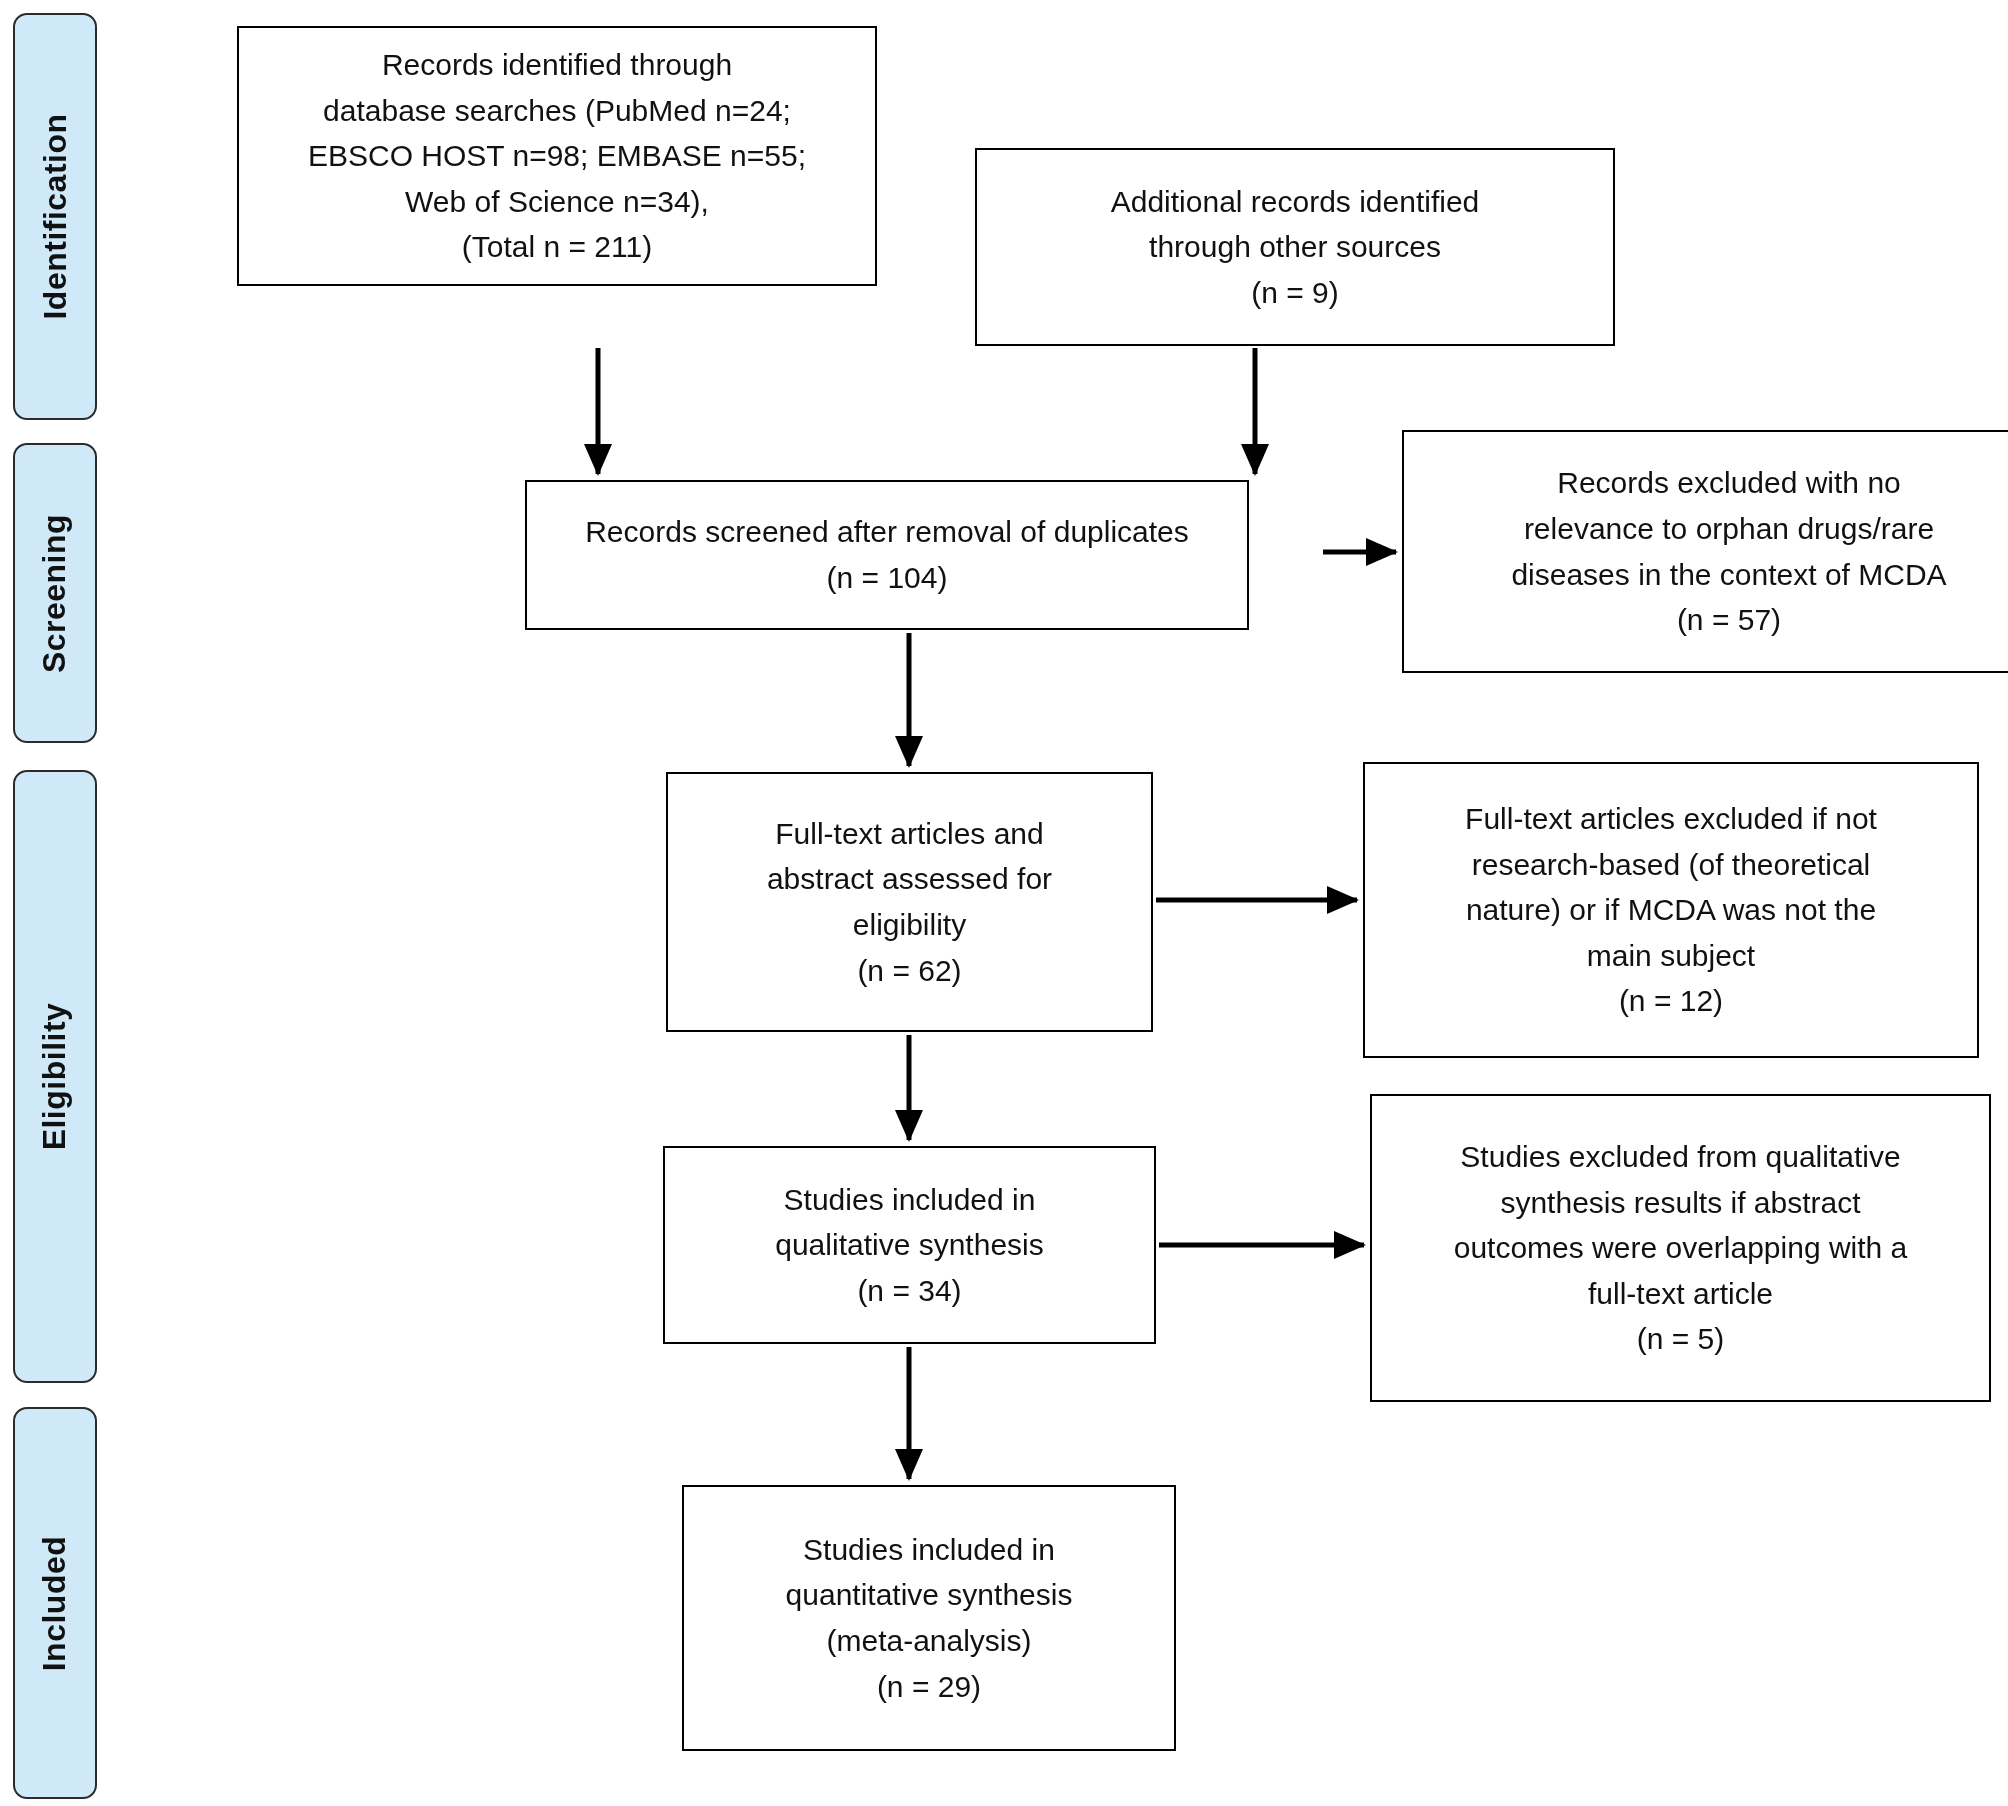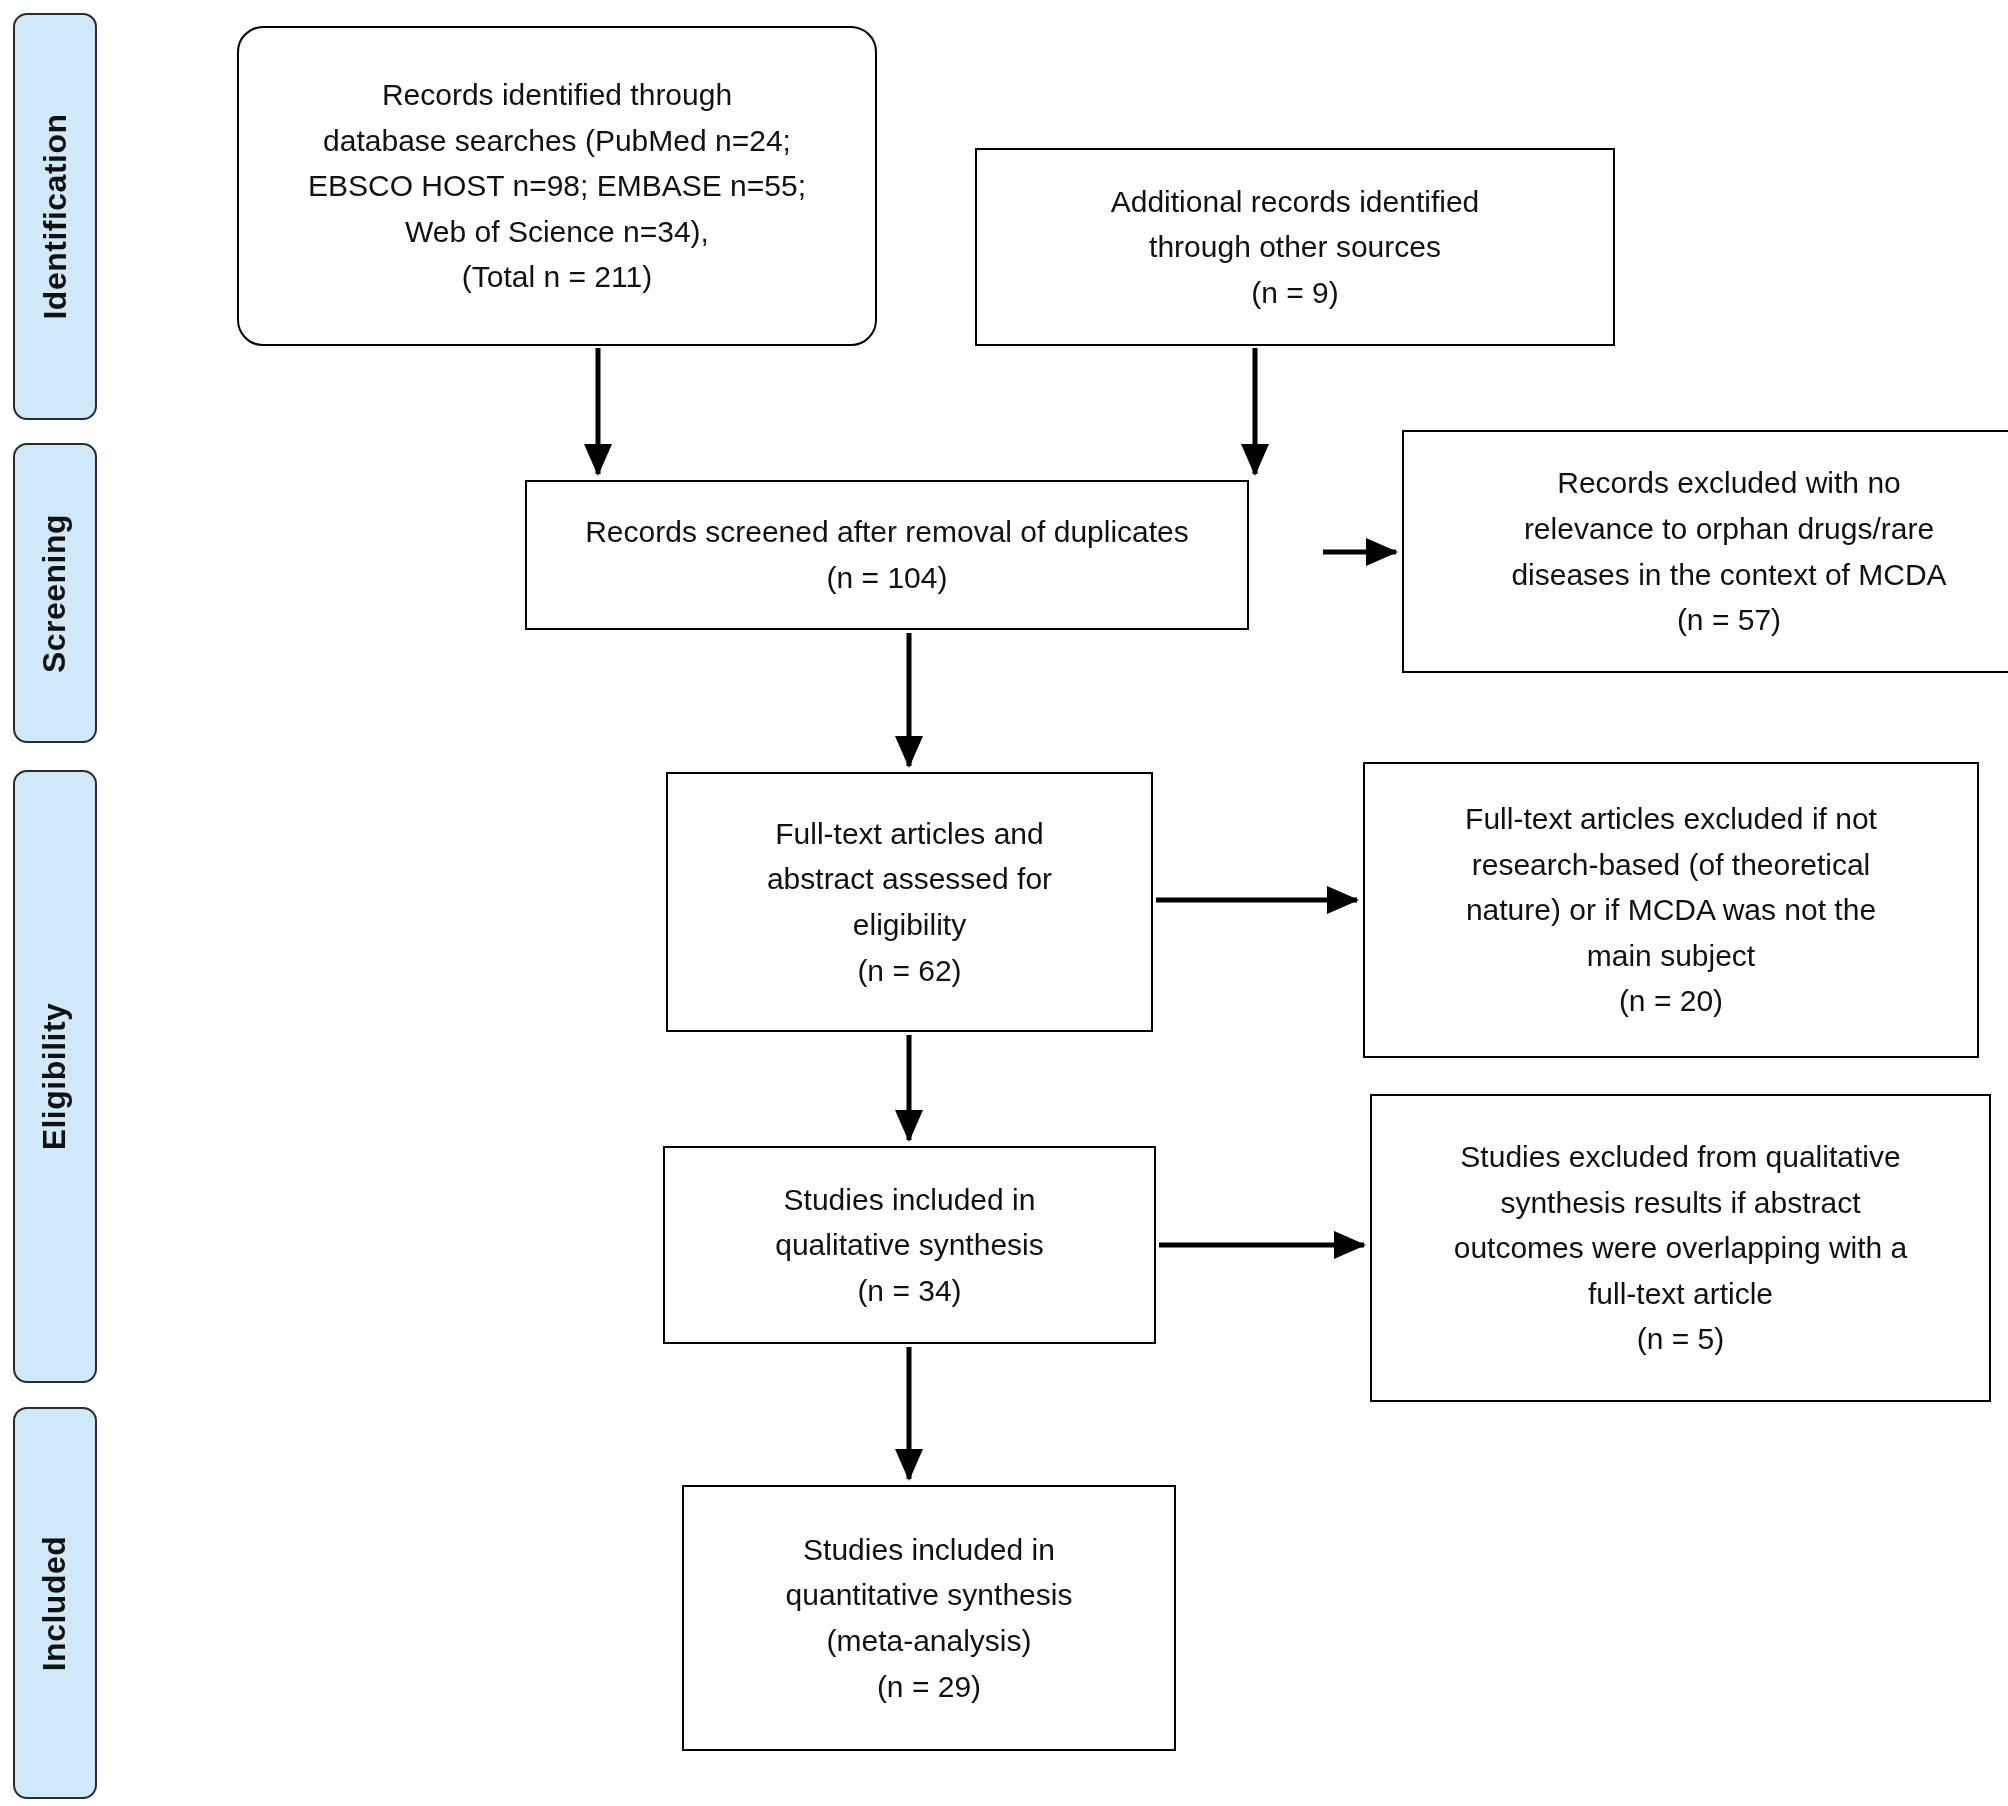--- a/index.html
+++ b/index.html
@@ -88,21 +88,21 @@
   <div class="phase" style="top: 443px; height: 300px; background: rgb(207, 233, 248);">
     <span>Screening</span>
   </div>
   <div class="phase" style="top: 770px; height: 613px; background: rgb(207, 233, 248);">
     <span>Eligibility</span>
   </div>
   <div class="phase" style="top: 1407px; height: 392px; background: rgb(207, 233, 248);">
     <span>Included</span>
   </div>
 
-  <div class="box" style="left:237px;  top:26px;   width:640px; height:320px;border-radius:26px;">Records identified through
+  <div class="box" style="left:237px;  top:26px;   width:640px; height:260px;">Records identified through
 database searches (PubMed n=24;
 EBSCO HOST n=98; EMBASE n=55;
 Web of Science n=34),
 (Total n = 211)</div>
 
   <div class="box" style="left:975px;  top:148px;  width:640px; height:198px;">Additional records identified
 through other sources
 (n = 9)</div>
 
   <div class="box" style="left:525px;  top:480px;  width:724px; height:150px;">Records screened after removal of duplicates
@@ -115,21 +115,21 @@
 
   <div class="box" style="left:666px;  top:772px;  width:487px; height:260px;">Full-text articles and
 abstract assessed for
 eligibility
 (n = 62)</div>
 
   <div class="box" style="left:1363px; top:762px;  width:616px; height:296px;">Full-text articles excluded if not
 research-based (of theoretical
 nature) or if MCDA was not the
 main subject
-(n = 20)</div>
+(n = 12)</div>
 
   <div class="box" style="left:663px;  top:1146px; width:493px; height:198px;">Studies included in
 qualitative synthesis
 (n = 34)</div>
 
   <div class="box" style="left:1370px; top:1094px; width:621px; height:308px;">Studies excluded from qualitative
 synthesis results if abstract
 outcomes were overlapping with a
 full-text article
 (n = 5)</div>

